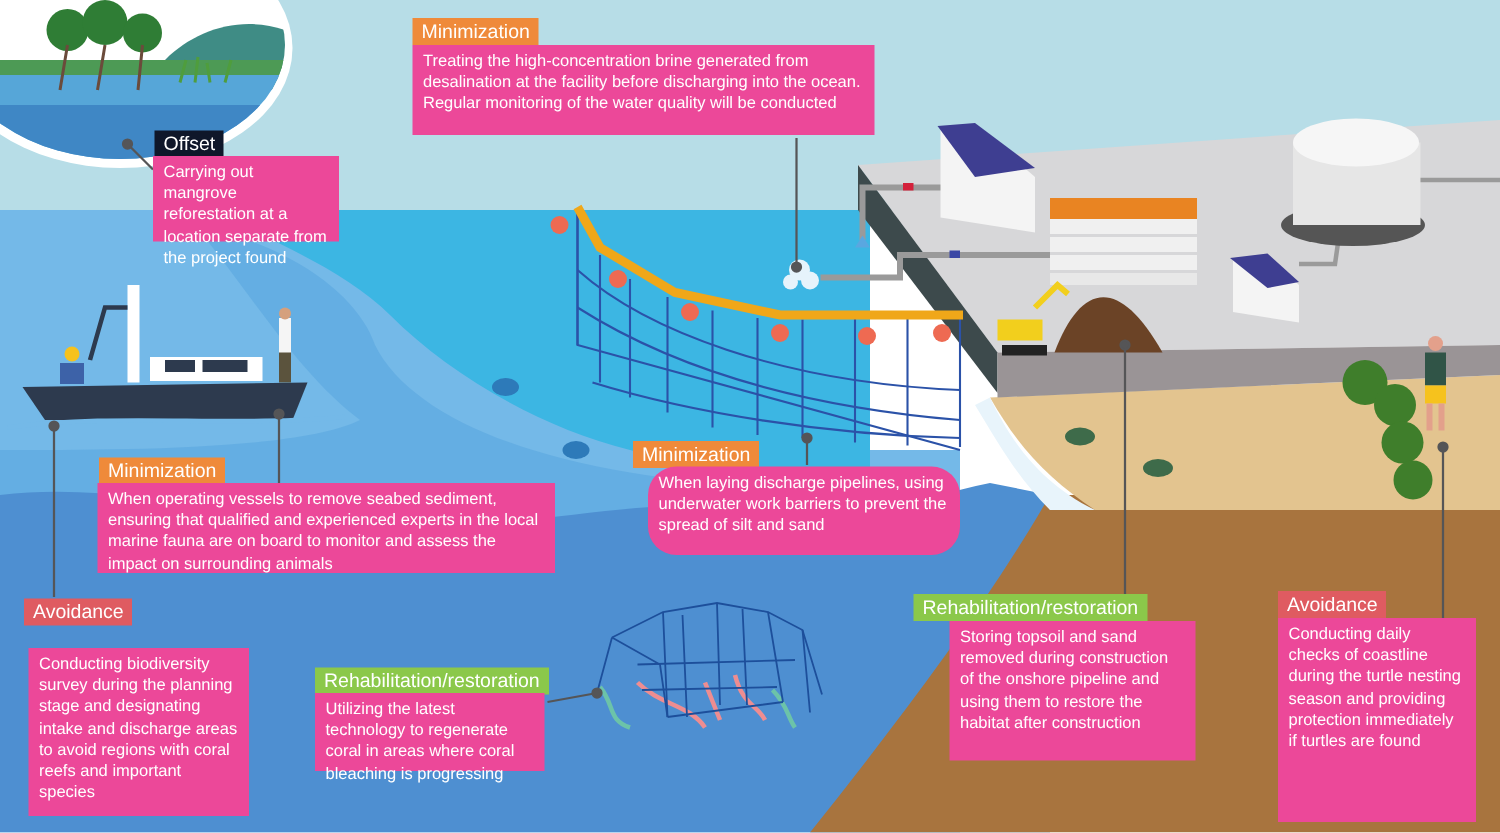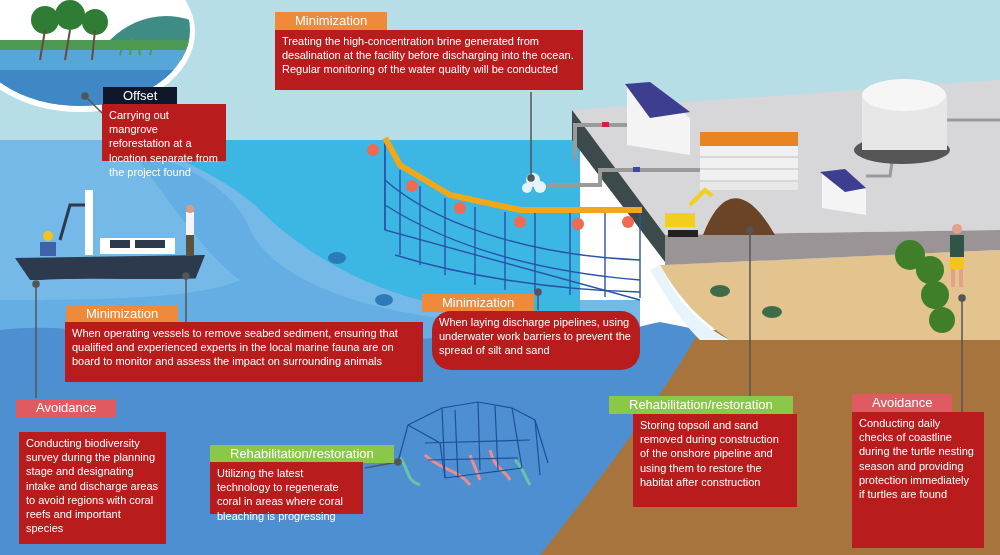--- a/index.html
+++ b/index.html
@@ -1,21 +1,21 @@
 <!DOCTYPE html>
 <html><head>
 <meta charset="utf-8">
 <style>
   html,body{margin:0;padding:0;}
   body{width:1000px;height:555px;overflow:hidden;background:#fff;font-family:"Liberation Sans",sans-serif;}
   #stage{position:relative;width:1000px;height:555px;overflow:hidden;}
   #scene{position:absolute;left:0;top:0;}
   .callout{position:absolute;}
-  .tag{position:absolute;color:#fff;font-size:13px;line-height:18px;padding:0 20px;height:18px;white-space:nowrap;}
-  .box{position:absolute;background:#b91c1c;color:#fff;font-size:11px;line-height:14.2px;padding:4px 7px;box-sizing:border-box;}
+  .tag{position:absolute;color:#fff;font-size:13px;line-height:18px;padding:0 6px;height:18px;white-space:nowrap;}
+  .box{position:absolute;background:#ec4899;color:#fff;font-size:11px;line-height:14.2px;padding:4px 7px;box-sizing:border-box;}
 </style>
 </head>
 <body>
 
 <div id="stage">
 
   <svg id="scene" width="1000" height="555" viewBox="0 0 1000 555">
 
     <rect x="0" y="0" width="1000" height="140" fill="#b7dde7"></rect>
 
@@ -190,21 +190,21 @@
     <div class="box" style="left:102px;top:104px;width:124px;height:57px;">Carrying out mangrove reforestation at a location separate from the project found</div>
   </div>
 
   <div class="callout">
     <div class="tag" style="left:275px;top:12px;background:#ef8a3a;">Minimization</div>
     <div class="box" style="left:275px;top:30px;width:308px;height:60px;">Treating the high-concentration brine generated from desalination at the facility before discharging into the ocean. Regular monitoring of the water quality will be conducted</div>
   </div>
 
   <div class="callout">
     <div class="tag" style="left:66px;top:305px;background:#ef8a3a;">Minimization</div>
-    <div class="box" style="left:65px;top:322px;width:358px;height:60px;">When operating vessels to remove seabed sediment, ensuring that qualified and experienced experts in the local marine fauna are on board to monitor and assess the impact on surrounding animals</div>
+    <div class="box" style="left:65px;top:322px;width:305px;height:60px;">When operating vessels to remove seabed sediment, ensuring that qualified and experienced experts in the local marine fauna are on board to monitor and assess the impact on surrounding animals</div>
   </div>
 
   <div class="callout">
     <div class="tag" style="left:422px;top:294px;background:#ef8a3a;">Minimization</div>
     <div class="box" style="left:432px;top:311px;width:208px;height:59px;border-radius:19px;">When laying discharge pipelines, using underwater work barriers to prevent the spread of silt and sand</div>
   </div>
 
   <div class="callout">
     <div class="tag" style="left:16px;top:399px;background:#df5b61;">Avoidance</div>
     <div class="box" style="left:19px;top:432px;width:147px;height:112px;">Conducting biodiversity survey during the planning stage and designating intake and discharge areas to avoid regions with coral reefs and important species</div>

